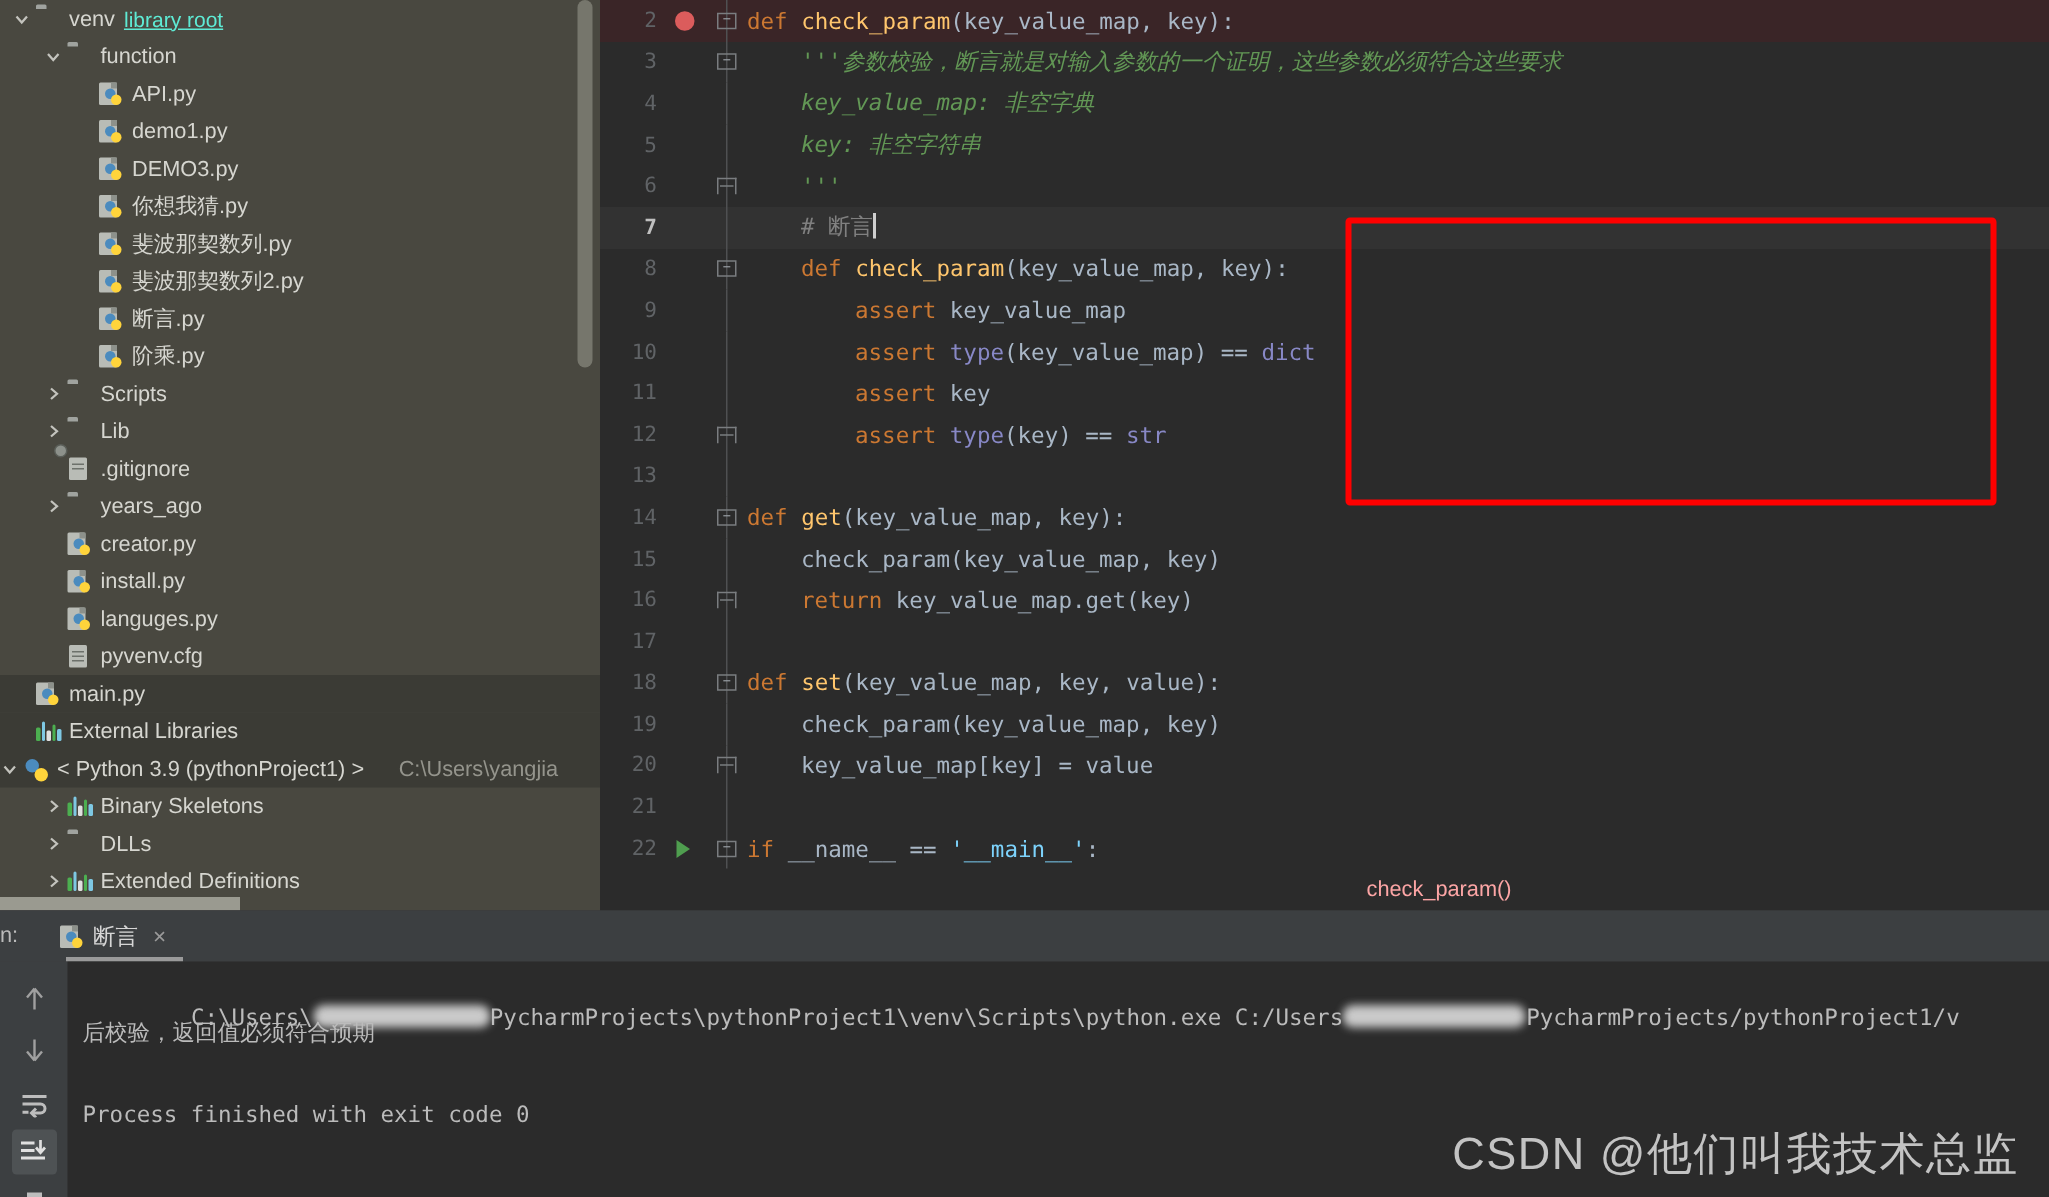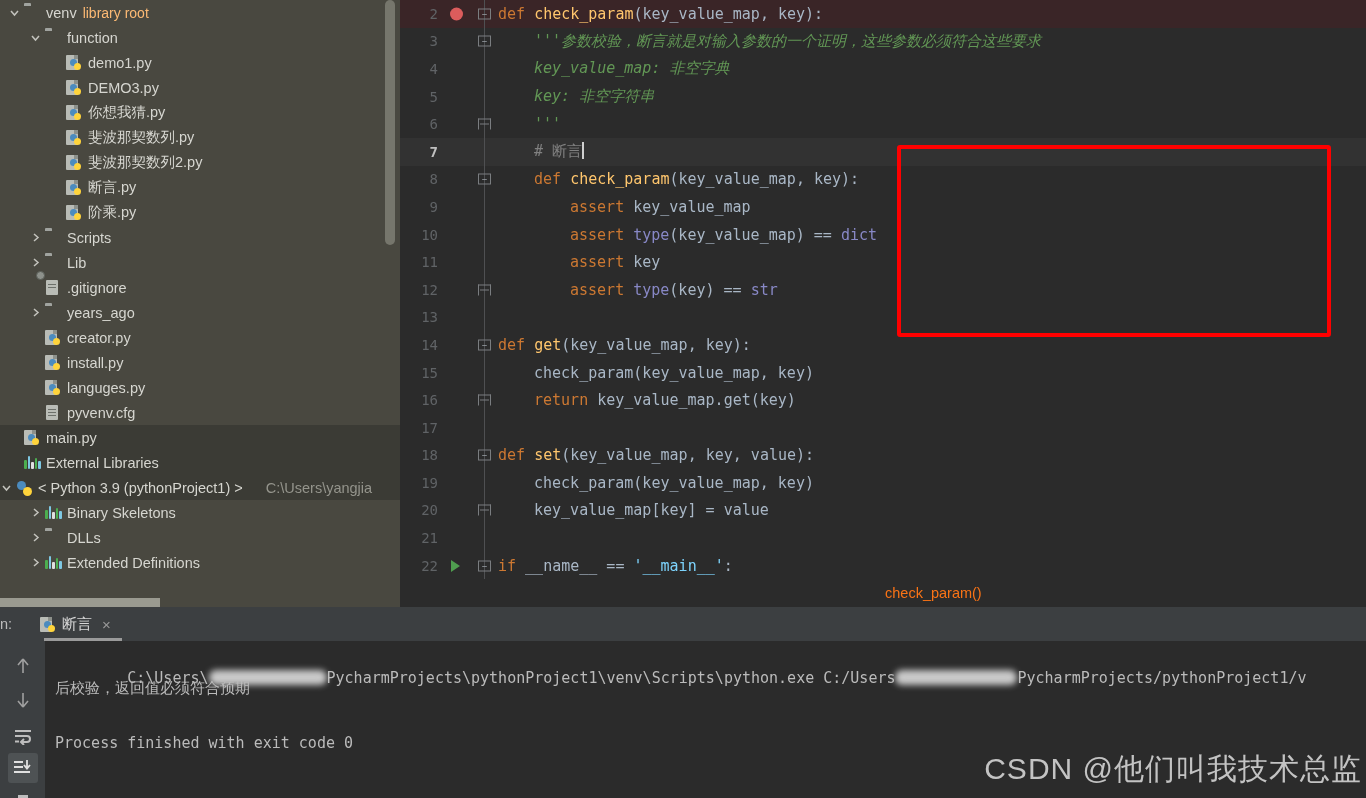--- a/index.html
+++ b/index.html
@@ -29,21 +29,21 @@
   .tree-row.selected { background: #3b3b35; }
   .tree-row .twisty {
     width: 13px; height: 13px; flex: 0 0 auto;
     margin-right: 3px;
     position: relative;
     color: #c0c0ba;
   }
   .tree-row .twisty svg { display: block; }
   .tree-row .ficon { flex: 0 0 auto; margin-right: 5px; width: 17px; height: 17px; position: relative; }
   .tree-row .lbl { flex: 0 0 auto; }
-  .tree-row .sub { color: #fdba74; margin-left: 6px; font-size: 14px; }
+  .tree-row .sub { color: #5eead4; margin-left: 6px; font-size: 14px; text-decoration: underline; }
   .tree-row .path { color: #94948c; margin-left: 23px; }
 
   
   .ic-folder { width:16px; height:13px; background:#a0a39f; border-radius:1.5px; position:relative; top:2px; }
   .ic-folder:before{ content:""; position:absolute; left:0; top:-3px; width:7px; height:3px; background:#a0a39f; border-radius:1px 1px 0 0;}
 
   
   .ic-py { position:relative; top:1px; width:16px; height:17px; }
   .ic-py .page { position:absolute; left:0; top:0; width:12px; height:15px; background:#b9bcb6; border-radius:1px; }
   .ic-py .fold { position:absolute; left:8px; top:0; width:4px; height:4px; background:#8d918b; }
@@ -122,23 +122,23 @@
 
   .caret { display:inline-block; width:1.5px; height:17px; background:#cfcfcf; vertical-align:-3px; }
 
   #redbox {
     position:absolute; left:497px; top:145px;
     width:426px; height:184px;
     border:4px solid #ff0000; border-radius:3px;
     pointer-events:none;
   }
   #breadcrumb {
-    position:absolute; left:485px; top:585px;
+    position:absolute; left:511px; top:585px;
     font-family:"Liberation Sans","DejaVu Sans",sans-serif;
-    font-size:14.5px; color:#f97316;
+    font-size:14.5px; color:#fca5a5;
   }
 
   
   #runpanel {
     position:absolute; left:0; top:607px; width:1366px; height:191px;
     background:#3c3f41;
   }
   #runtabs {
     position:absolute; left:0; top:0; width:1366px; height:34px;
     background:#3c3f41;
@@ -164,21 +164,21 @@
     background:#2b2b2b;
     font-family:"DejaVu Sans Mono","Liberation Mono",monospace;
     font-size:15px; color:#bbbbbb;
     overflow:hidden;
   }
   .cline { position:absolute; white-space:pre; left:10px; }
   .blur-chip { display:inline-block; height:15px; background:#d8d8d8; border-radius:7px; vertical-align:-2px;
                filter: blur(3px); opacity:.92; }
 
   #watermark {
-    position:absolute; right:4px; bottom:8px;
+    position:absolute; right:20px; bottom:8px;
     font-size:30px; color:#d8d8d8; opacity:.88;
     font-family:"Liberation Sans","DejaVu Sans",sans-serif;
     letter-spacing:1px;
     white-space:nowrap;
   }
 </style>
 </head>
 <body>
 
 <div id="app">
@@ -196,20 +196,25 @@
           <span class="sub">library root</span>
         </div>
         <div class="tree-row" style="padding-left: 29px;">
           <span class="twisty">
             <svg width="13" height="13" viewBox="0 0 13 13">
               <path d="M3 5 L6.5 9 L10 5" stroke="#c3c3bd" stroke-width="1.5" fill="none"></path>
             </svg>
           </span>
           <span class="ficon"><span class="ic-folder"></span></span>
           <span class="lbl">function</span>
+        </div>
+        <div class="tree-row" style="padding-left: 50px;">
+          <span class="twisty"></span>
+          <span class="ficon"><span class="ic-py"><span class="page"></span><span class="fold"></span><span class="b b1"></span><span class="b b2"></span></span></span>
+          <span class="lbl">API.py</span>
         </div>
         <div class="tree-row" style="padding-left: 50px;">
           <span class="twisty"></span>
           <span class="ficon"><span class="ic-py"><span class="page"></span><span class="fold"></span><span class="b b1"></span><span class="b b2"></span></span></span>
           <span class="lbl">demo1.py</span>
         </div>
         <div class="tree-row" style="padding-left: 50px;">
           <span class="twisty"></span>
           <span class="ficon"><span class="ic-py"><span class="page"></span><span class="fold"></span><span class="b b1"></span><span class="b b2"></span></span></span>
           <span class="lbl">DEMO3.py</span>

